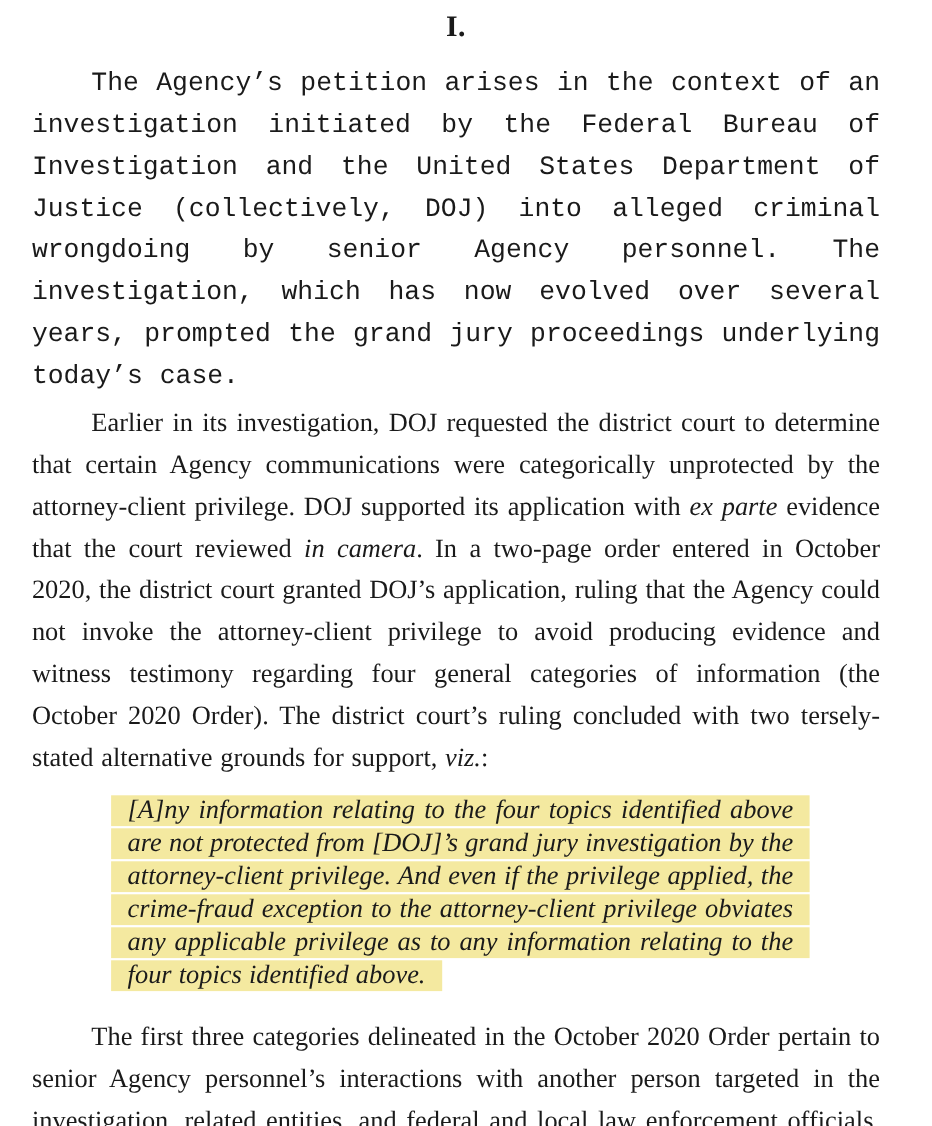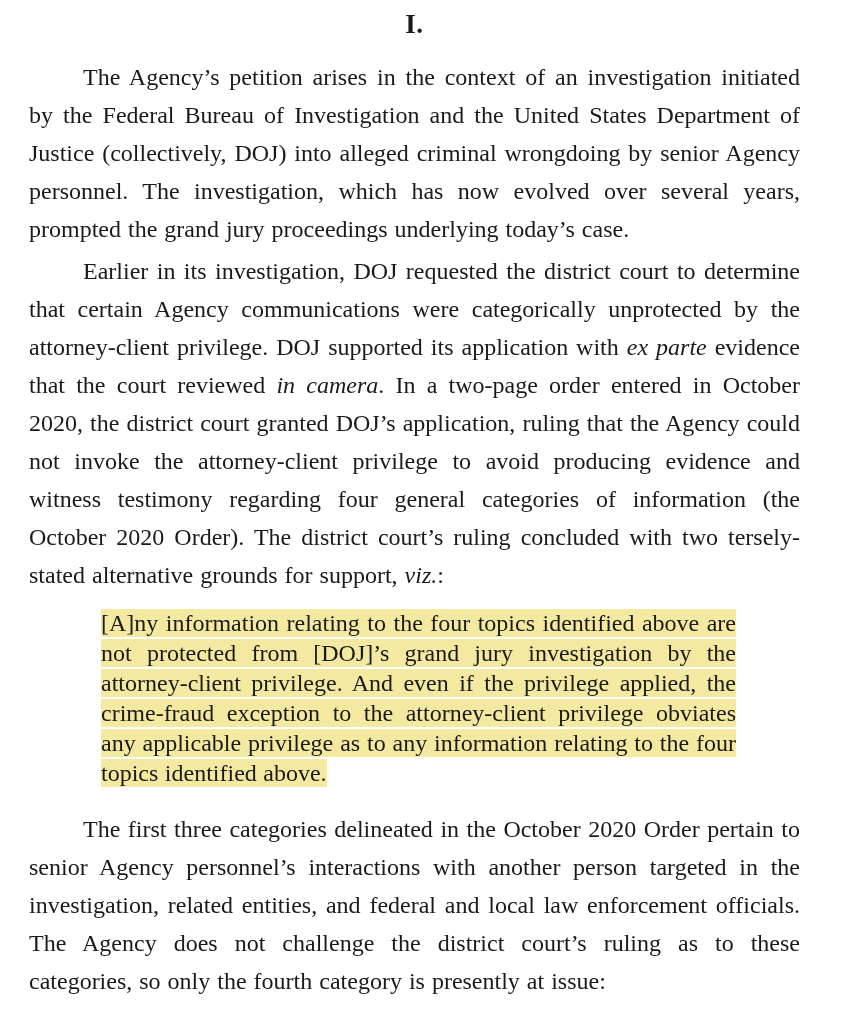--- a/index.html
+++ b/index.html
@@ -33,39 +33,40 @@
   }
   .body-para {
     margin: 0;
     font-size: 24px;
     line-height: 38px;
     text-align: justify;
     text-indent: 54px;
     color: #1a1a1a;
     word-spacing: 1px;
   }
-  .para-1 { margin-top: 16px; }
+  .para-1 { margin-top: 16px; font-family: Liberation Mono, monospace; }
   .para-2 { margin-top: 4px; }
   .para-3 { margin-top: 22px; }
   .body-para em {
     font-style: italic;
   }
   .quote {
     margin: 14px 64px 0 72px;
     font-size: 24px;
     line-height: 30px;
     text-align: justify;
     color: #1a1a1a;
     word-spacing: 0.5px;
   }
   .highlight {
     background-color: #f4e9a0;
     box-decoration-break: clone;
     -webkit-box-decoration-break: clone;
-    padding: 1px 0;
+    padding: 1px 15px;
+    font-style: italic;
   }
 </style>
 </head>
 <body>
 
 <div class="page">
 
   <h1 class="section-heading">I.</h1>
 
   <p class="body-para para-1">The Agency’s petition arises in the context of an investigation initiated by the Federal Bureau of Investigation and the United States Department of Justice (collectively, DOJ) into alleged criminal wrongdoing by senior Agency personnel.  The investigation, which has now evolved over several years, prompted the grand jury proceedings underlying today’s case.</p>

